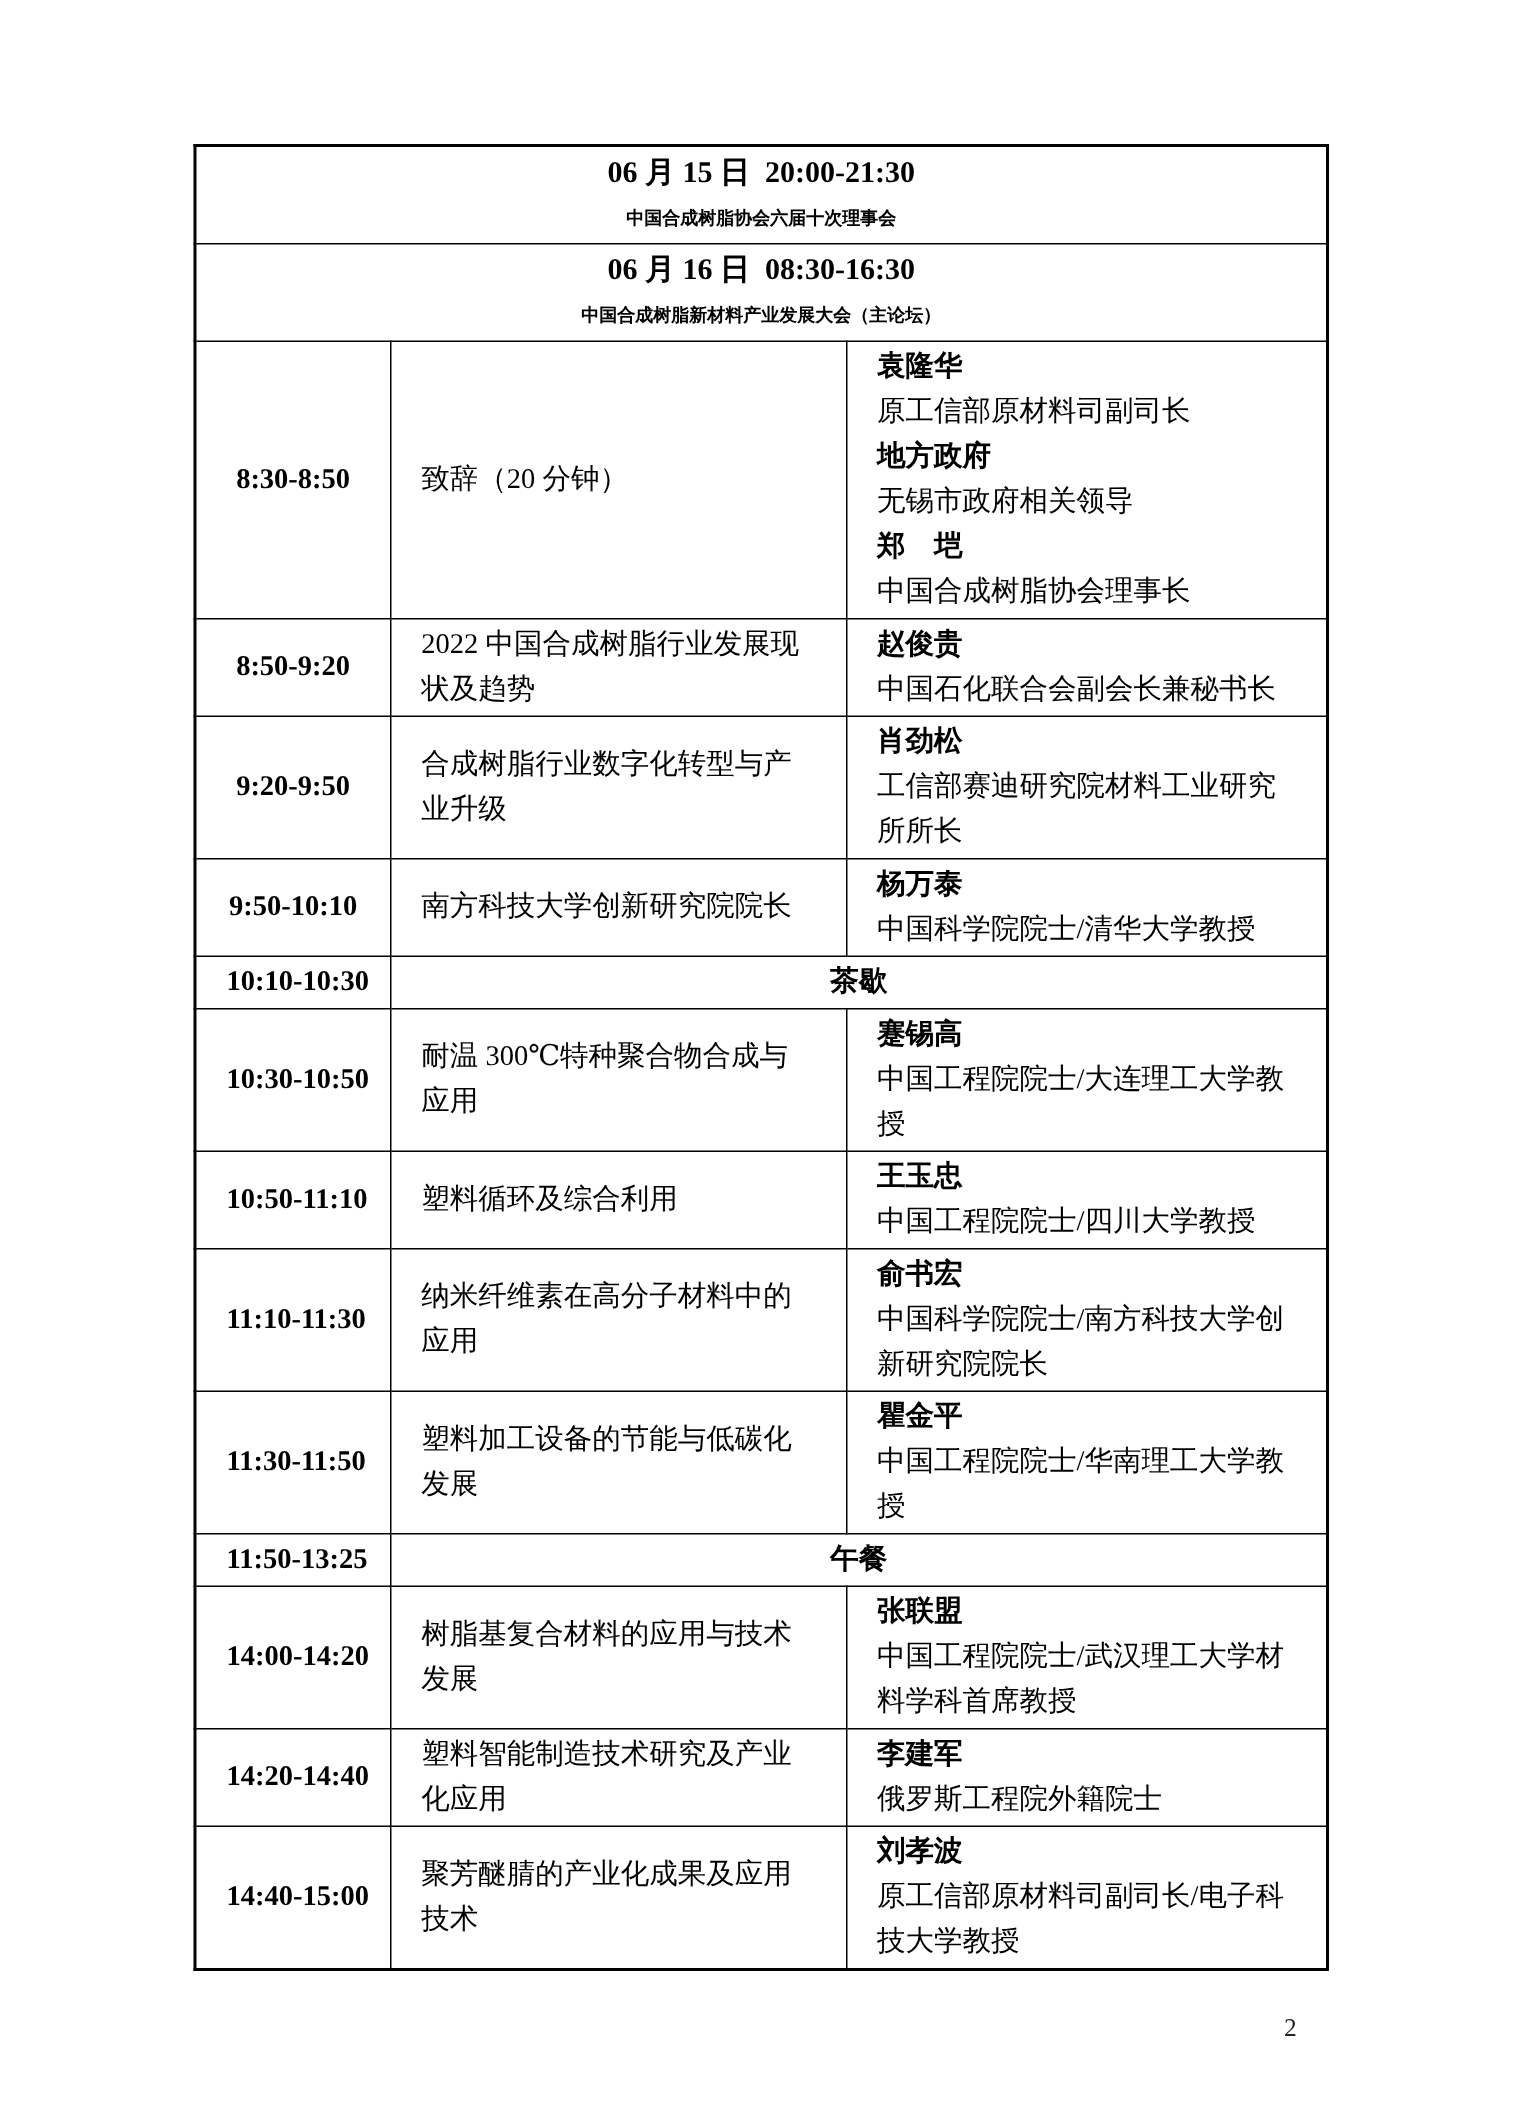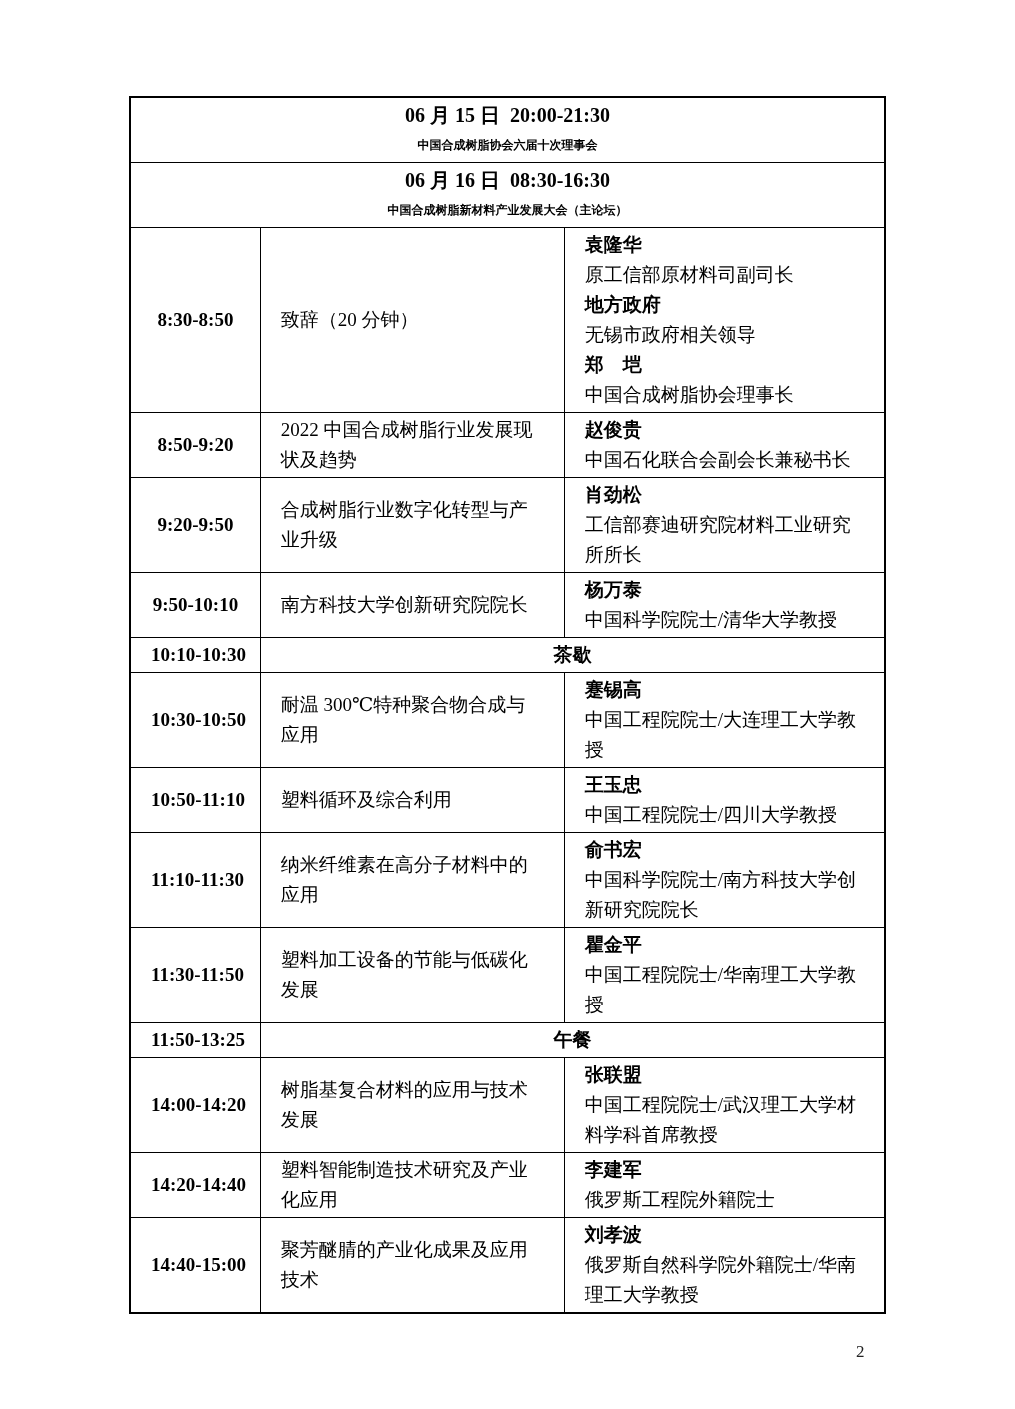--- a/index.html
+++ b/index.html
@@ -213,21 +213,21 @@
           <div class="sp-name">李建军</div>
           <div class="sp-title">俄罗斯工程院外籍院士</div>
         </td>
       </tr>
 
       <tr>
         <td class="time-cell">14:40-15:00</td>
         <td class="topic-cell">聚芳醚腈的产业化成果及应用技术</td>
         <td class="speaker-cell">
           <div class="sp-name">刘孝波</div>
-          <div class="sp-title">俄罗斯自然科学院外籍院士/华南理工大学教授</div>
+          <div class="sp-title">原工信部原材料司副司长/电子科技大学教授</div>
         </td>
       </tr>
 
     </tbody>
   </table>
 
   <div class="page-number">2</div>
 
 </div>
 

